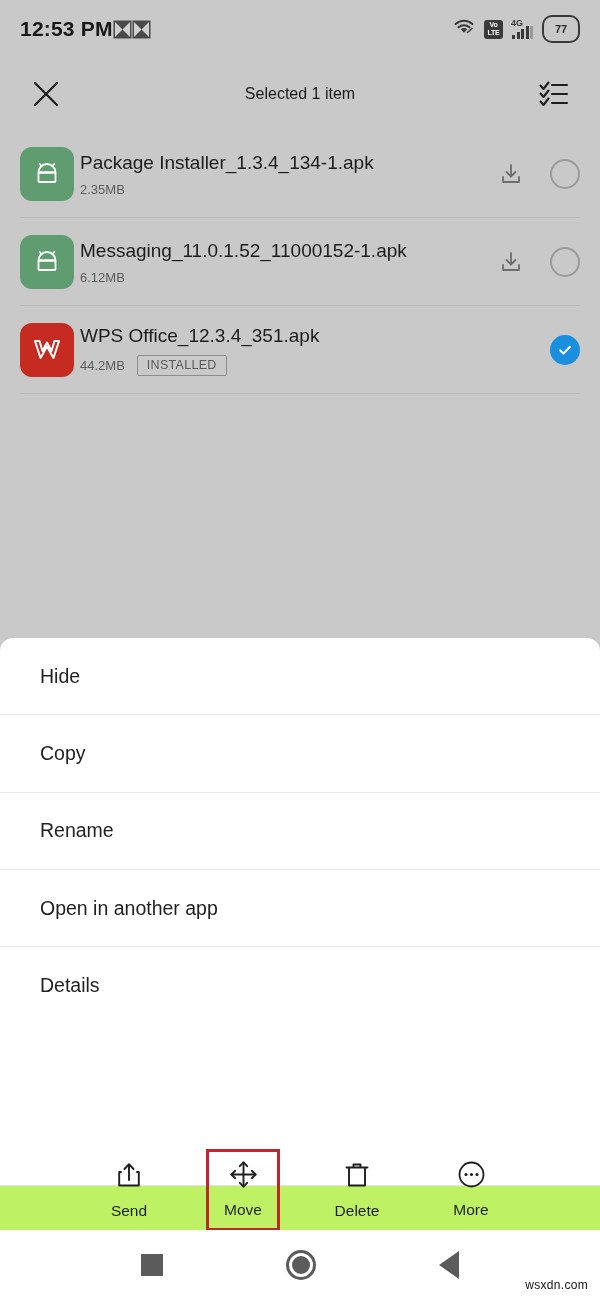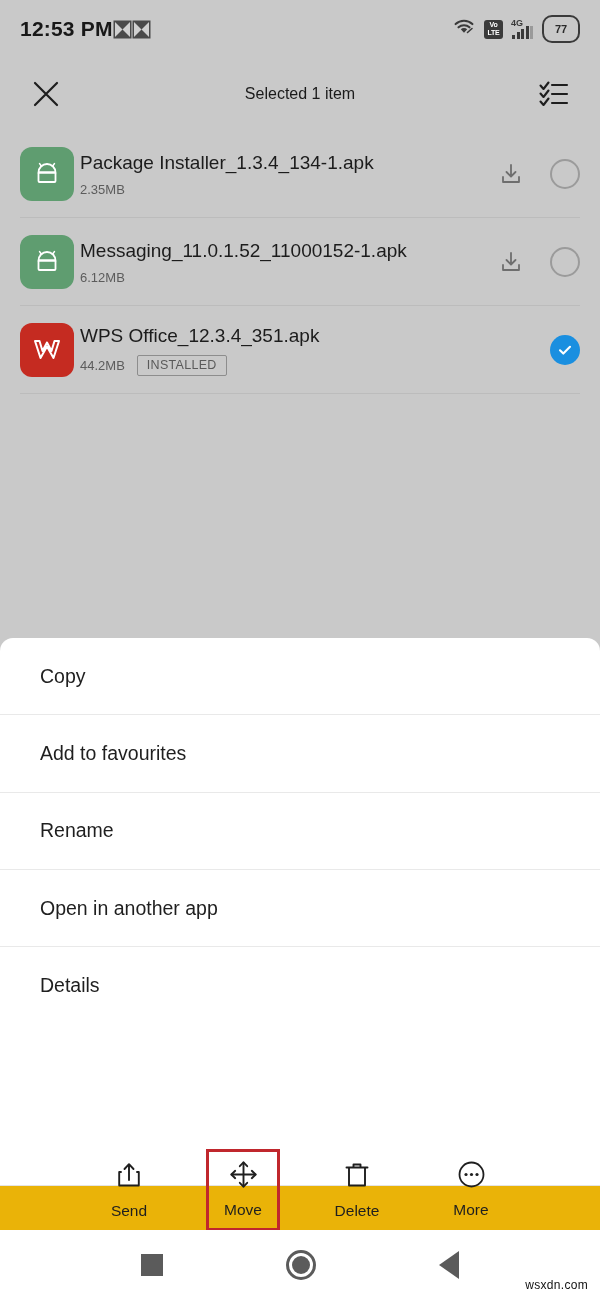--- a/index.html
+++ b/index.html
@@ -238,21 +238,21 @@
     cursor: pointer;
   }
   .menu-item:last-child { border-bottom: none; }
 
   
   .action-bar {
     position: absolute;
     left: 0; right: 0;
     bottom: 70px;
     height: 45px;
-    background: #eab308;
+    background: #bef264;
     border-top: 1px solid #e4e4e4;
     display: flex;
     align-items: flex-start;
     justify-content: center;
     gap: 40px;
     padding-top: 0;
     box-sizing: border-box;
   }
   .action-item {
     width: 74px;
@@ -468,22 +468,22 @@
           <path d="M4 9.3 L7.3 12.6 L14 5.8" stroke="#ffffff" stroke-width="2.1" fill="none" stroke-linecap="round" stroke-linejoin="round"></path>
         </svg>
       </div>
     </div>
     <div class="divider"></div>
   </div>
 
 </div>
 
 <div class="sheet">
+  <div class="menu-item">Hide</div>
   <div class="menu-item">Copy</div>
-  <div class="menu-item">Add to favourites</div>
   <div class="menu-item">Rename</div>
   <div class="menu-item">Open in another app</div>
   <div class="menu-item">Details</div>
 </div>
 
 <div class="action-bar">
 
   <div class="action-item">
     <span>
       <svg width="26" height="28" viewBox="0 0 26 28">

